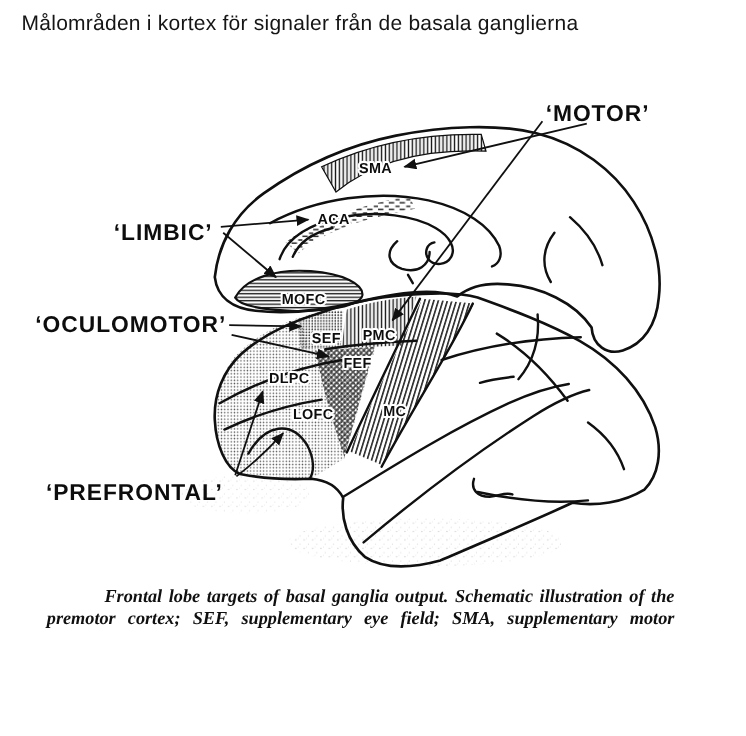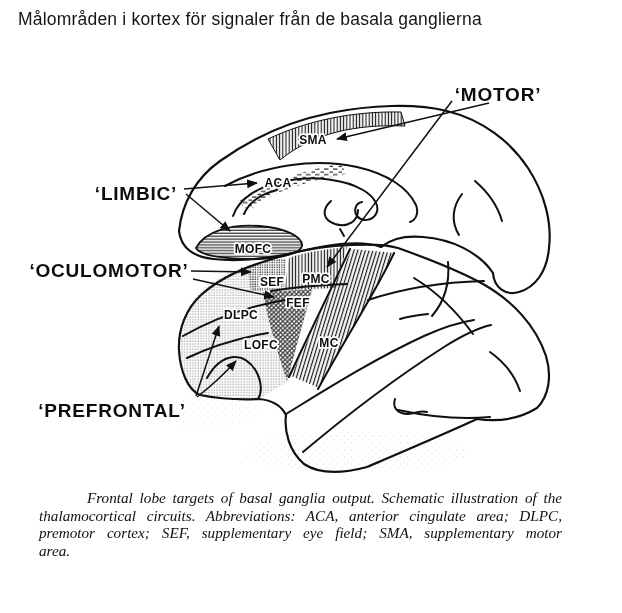--- a/index.html
+++ b/index.html
@@ -3,21 +3,21 @@
 <meta charset="utf-8">
 <style>
   html,body{margin:0;padding:0;background:#fff;}
   .page{position:relative;width:622px;height:613px;background:#fff;overflow:hidden;
         font-family:"Liberation Sans",sans-serif;color:#141414;border-radius:14px;}
   .title{position:absolute;left:18px;top:9px;font-size:17.5px;letter-spacing:.2px;color:#151515;}
   .figure{position:absolute;left:0;top:55px;width:622px;height:430px;}
   .figure svg{display:block;}
   .caption{position:absolute;left:39px;top:489px;width:523px;
            font:italic 15.2px/17.5px "Liberation Serif",serif;color:#101010;}
-  .cap-line{text-align:justify;text-align-last:justify;}
+  .cap-line{text-align:justify;text-align-last:justify;font-weight:bold;}
   .cap-line.first{text-indent:48px;}
   .cap-line.last{text-align-last:left;}
   .biglabel{font-family:"Liberation Sans",sans-serif;font-weight:bold;font-size:19px;
             letter-spacing:.8px;fill:#0d0d0d;}
   .smalllabel{font-family:"Liberation Sans",sans-serif;font-weight:bold;font-size:12px;
             letter-spacing:.3px;fill:#0d0d0d;paint-order:stroke;stroke:#ffffff;
             stroke-width:3.5px;stroke-linejoin:round;}
   text{text-anchor:middle;}
   .outline{fill:none;stroke:#101010;stroke-width:2.2;stroke-linecap:round;stroke-linejoin:round;}
   .sulcus{fill:none;stroke:#101010;stroke-width:2;stroke-linecap:round;}
@@ -137,18 +137,16 @@
         <text class="biglabel" x="498" y="101">‘MOTOR’</text>
         <text class="biglabel" x="136" y="200">‘LIMBIC’</text>
         <text class="biglabel" x="109" y="277">‘OCULOMOTOR’</text>
         <text class="biglabel" x="112" y="417">‘PREFRONTAL’</text>
       </g>
     </svg>
   </div>
 
   <div class="caption">
     <div class="cap-line first">Frontal lobe targets of basal ganglia output. Schematic illustration of the</div>
-    <div class="cap-line">thalamocortical circuits. Abbreviations: ACA, anterior cingulate area; DLPC,</div>
     <div class="cap-line">premotor cortex; SEF, supplementary eye field; SMA, supplementary motor</div>
-    <div class="cap-line last">area.</div>
   </div>
 
 </div>
 
 </body></html>

